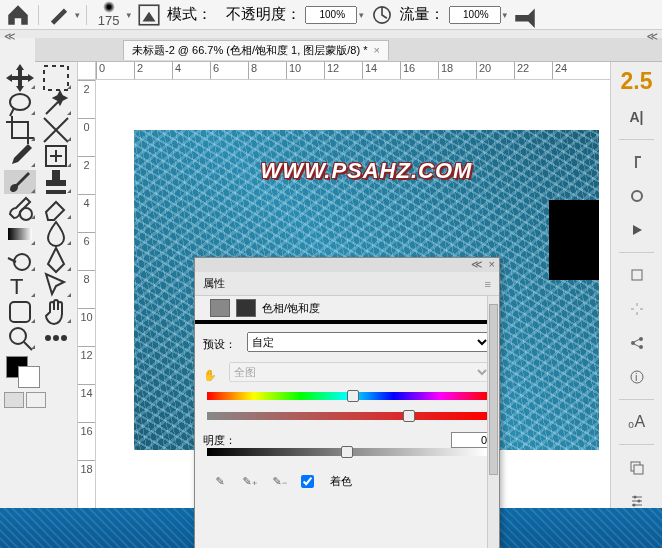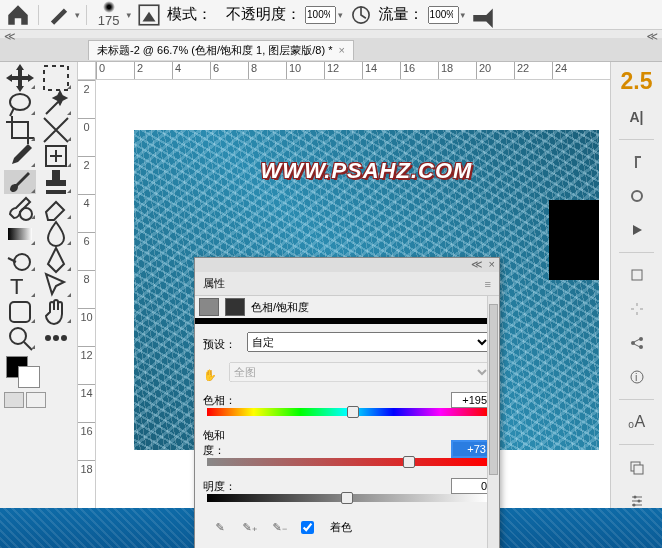--- a/index.html
+++ b/index.html
@@ -2,30 +2,30 @@
 <html><head>
 <meta charset="utf-8">
 <style>
 * { margin: 0; padding: 0; box-sizing: border-box; font-family: "Microsoft YaHei", Arial, sans-serif; font-size: 11px; }
 body { width: 662px; height: 548px; background: #f0f0f0; overflow: hidden; position: relative; }
 
 .topbar { height: 30px; background: #f5f5f5; border-bottom: 1px solid #ccc; display: flex; align-items: center; padding: 0 4px; gap: 4px; }
 .topbar .btn { width: 28px; height: 24px; display: flex; align-items: center; justify-content: center; border: 1px solid transparent; }
 .topbar .sep { width: 1px; height: 20px; background: #ccc; margin: 0 2px; }
 .topbar select { height: 20px; font-size: 11px; }
-.topbar input[type=text] { width: 31px; height: 18px; font-size: 10px; text-align: right; padding-right: 4px; }
+.topbar input[type=text] { width: 52px; height: 18px; font-size: 10px; text-align: right; padding-right: 10px; }
 .topbar .dd { font-size: 9px; color: #666; margin-left: -2px; }
 .topbar .lbl { font-size: 15px; }
 .brush-preview { display: flex; flex-direction: column; align-items: center; width: 32px; }
 .brush-dot { width: 12px; height: 12px; background: radial-gradient(circle, #000 20%, transparent 70%); border-radius: 50%; }
 .brush-size { font-size: 13px; color: #555; }
 
 .arrows-row { height: 8px; background: #eaeaea; display: flex; justify-content: space-between; padding: 0 4px; font-size: 8px; color: #666; }
 
-.tab-bar { height: 24px; background: #dcdcdc; display: flex; align-items: center; padding-left: 88px; border-bottom: 1px solid #bbb; }
+.tab-bar { height: 24px; background: #dcdcdc; display: flex; align-items: center; padding-left: 88px; border-bottom: 1px solid #bbb; margin-left: 35px; }
 .tab { background: #f8f8f8; height: 20px; padding: 2px 8px; border: 1px solid #bbb; border-bottom: none; display: flex; align-items: center; gap: 6px; font-size: 11px; }
 .tab .close { font-size: 11px; color: #888; cursor: pointer; }
 
 .main { display: flex; height: 490px; }
 
 .tools { width: 78px; background: #f0f0f0; border-right: 1px solid #ccc; padding: 4px; display: grid; grid-template-columns: 1fr 1fr; gap: 2px; align-content: start; }
 .tool { width: 32px; height: 24px; display: flex; align-items: center; justify-content: center; position: relative; }
 .tool.active { background: #d0d0d0; }
 .tool .corner { position: absolute; right: 1px; bottom: 1px; width: 0; height: 0; border-right: 4px solid #666; border-top: 4px solid transparent; }
 .swatches { grid-column: span 2; margin-top: 4px; position: relative; height: 32px; }
@@ -47,21 +47,21 @@
 .image::before { content: ""; position: absolute; inset: 0; background: repeating-linear-gradient(30deg, rgba(200,240,255,0.3) 0 2px, transparent 2px 8px), repeating-linear-gradient(-40deg, rgba(200,240,255,0.25) 0 3px, transparent 3px 10px), repeating-linear-gradient(80deg, rgba(255,255,255,0.2) 0 1px, transparent 1px 6px); }
 .blackpatch { position: absolute; right: 0; top: 70px; width: 50px; height: 80px; background: #000; }
 .watermark { position: absolute; top: 28px; left: 50%; transform: translateX(-50%); color: #fff; font-weight: bold; font-size: 22px; font-style: italic; text-shadow: 2px 2px 0 #8b2020, -1px -1px 0 #8b2020, 1px -1px 0 #8b2020, -1px 1px 0 #8b2020; letter-spacing: 1px; }
 
 .zoom-status { position: absolute; bottom: 0; left: 0; height: 20px; padding: 2px 6px; font-size: 10px; background: #f0f0f0; border-top: 1px solid #ccc; width: 100%; }
 .taskbar-blue { position: absolute; bottom: 0; left: 0; right: 0; height: 40px; background: linear-gradient(#0e6ba8, #0a5a94); background-image: repeating-linear-gradient(45deg, rgba(255,255,255,0.1) 0 2px, transparent 2px 6px), linear-gradient(#0e6ba8, #0a5a94); }
 
 .props-panel { position: absolute; top: 195px; left: 116px; width: 306px; height: 325px; background: #f0f0f0; border: 1px solid #888; box-shadow: 2px 2px 6px rgba(0,0,0,0.3); z-index: 5; }
 .props-head { height: 14px; background: #ddd; display: flex; justify-content: flex-end; gap: 6px; padding-right: 4px; font-size: 10px; color: #666; }
 .props-tab { height: 24px; background: #e8e8e8; display: flex; align-items: center; padding: 0 8px; border-bottom: 1px solid #ccc; }
-.props-sub { height: 28px; display: flex; align-items: center; gap: 6px; padding: 0 4px; border-bottom: 6px solid #000000; }
+.props-sub { height: 28px; display: flex; align-items: center; gap: 6px; padding: 0 15px; border-bottom: 4px solid #000000; }
 .icon-sq { width: 20px; height: 18px; background: #888; border: 1px solid #666; }
 .icon-sq.dark { background: #333; }
 .props-body { padding: 8px 8px; display: flex; flex-direction: column; gap: 10px; }
 .row { display: flex; align-items: flex-end; gap: 6px; }
 .row label { width: 38px; }
 .row select, .row input[type=text] { height: 20px; font-size: 11px; }
 .row select.wide { flex: 1; }
 .row input.num { width: 40px; text-align: right; border: 1px solid #888; padding: 1px 3px; margin-left: auto; }
 .row input.num.sel { background: #2b7de1; color: #fff; border: 2px solid #3b8df0; }
 .slider-track { height: 10px; position: relative; margin: 0 4px; }
@@ -357,34 +357,26 @@
       <div class="props-body">
         <div class="row">
           <label>预设：</label>
           <select class="wide"><option>自定</option></select>
         </div>
         <div class="row">
           <span style="width:20px;color:#888">✋</span>
           <select class="wide" disabled="" style="color:#888"><option>全图</option></select>
         </div>
         <div>
-          <div class="row">
-            <label>色相：</label>
-            <input class="num" value="+195" style="">
-          </div>
           <div class="slider-track">
             <div class="slider-hue"></div>
             <div class="slider-handle" style="left:50%"></div>
           </div>
         </div>
         <div>
-          <div class="row">
-            <label>饱和度：</label>
-            <input class="num sel" value="+73" style="">
-          </div>
           <div class="slider-track">
             <div class="slider-sat"></div>
             <div class="slider-handle" style="left:70%"></div>
           </div>
         </div>
         <div>
           <div class="row">
             <label>明度：</label>
             <input class="num" value="0" style="">
           </div>

